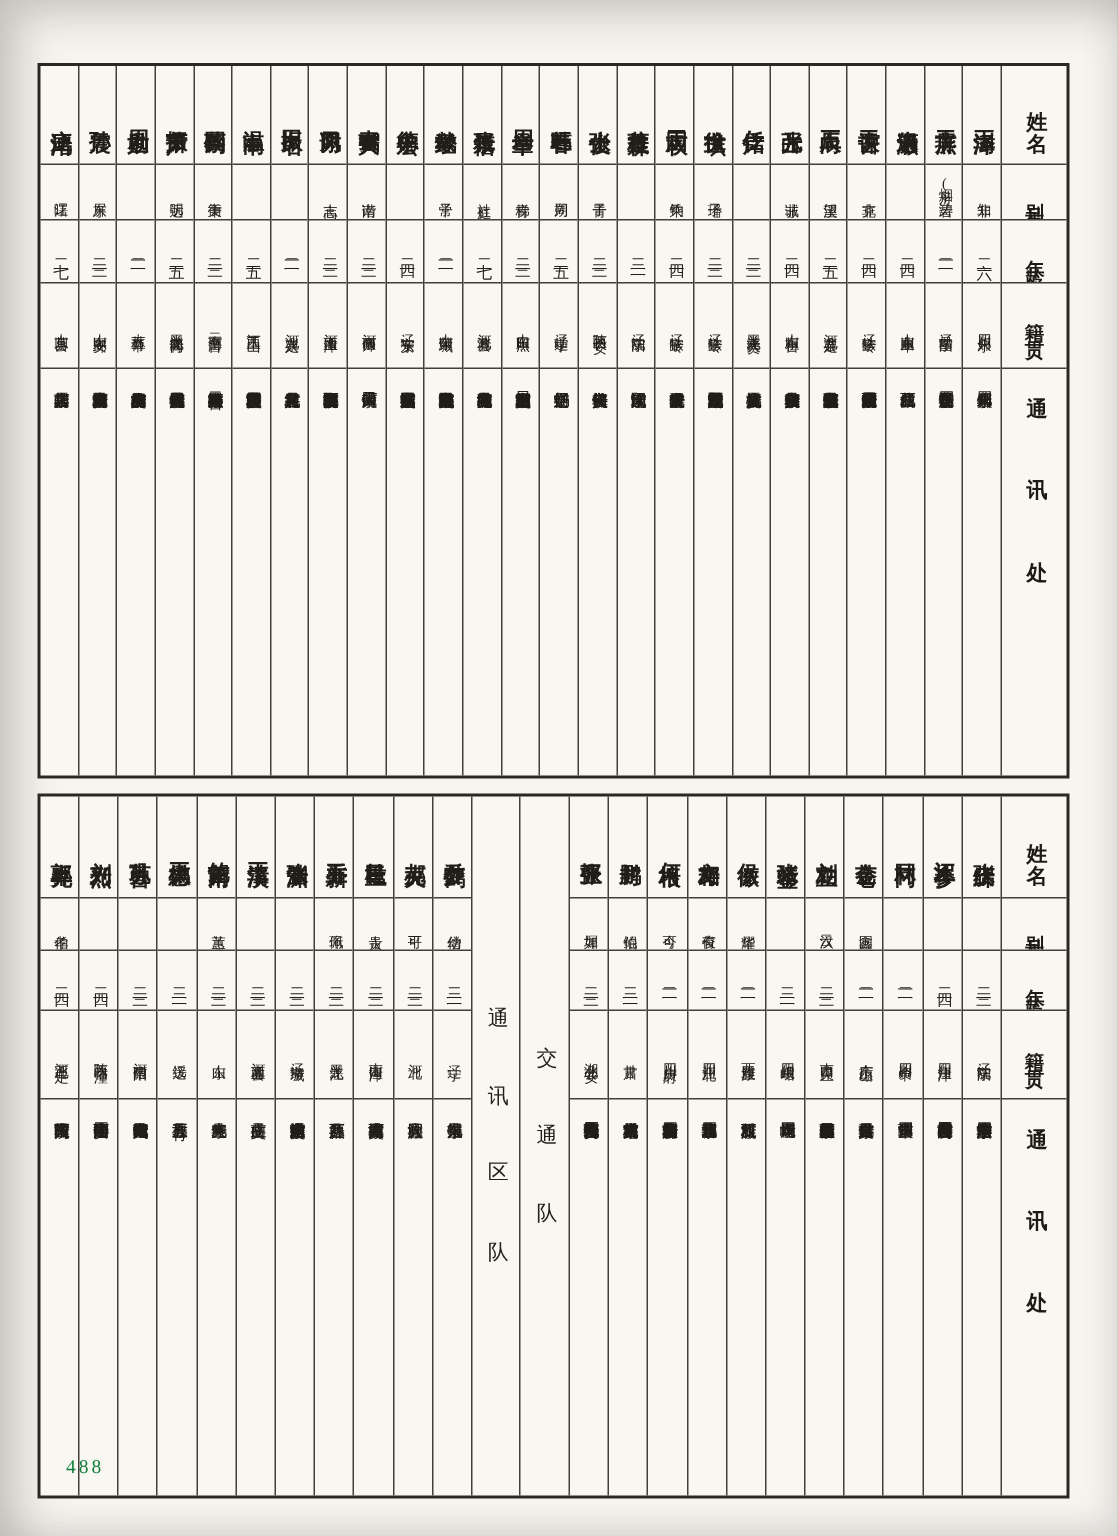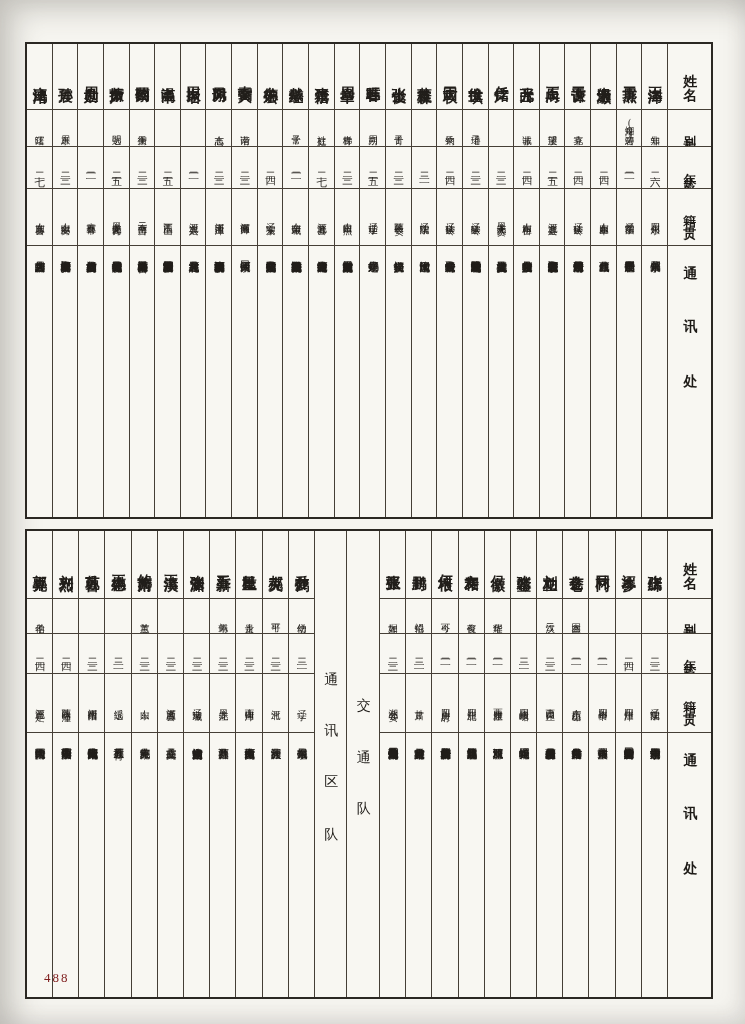--- a/index.html
+++ b/index.html
@@ -57,21 +57,21 @@
   .hd{font-weight:bold;color:#1d1a16;}
   .h-name{font-size:14px;letter-spacing:14px;}
   .h-alias{font-size:12.5px;letter-spacing:3px;}
   .h-age{font-size:12.5px;letter-spacing:5px;}
   .h-native{font-size:13px;letter-spacing:12px;}
   .h-addr{font-size:14px;letter-spacing:55px;}
   
   .g-cell{flex:1 1 auto;font-size:14px;letter-spacing:52px;border-bottom:none;}
   .page-number{
     position:absolute;left:44px;top:970px;
-    font-size:13px;letter-spacing:2px;color:#7f1d1d;
+    font-size:13px;letter-spacing:2px;color:#15803d;
     font-family:"Liberation Serif","DejaVu Serif",serif;
   }
 </style>
 </head>
 <body>
 
 <div class="paper">
   <div class="dtable" id="t0">
       <div class="col col-header">
         <div class="cell hd r-name h-name">姓名</div>

